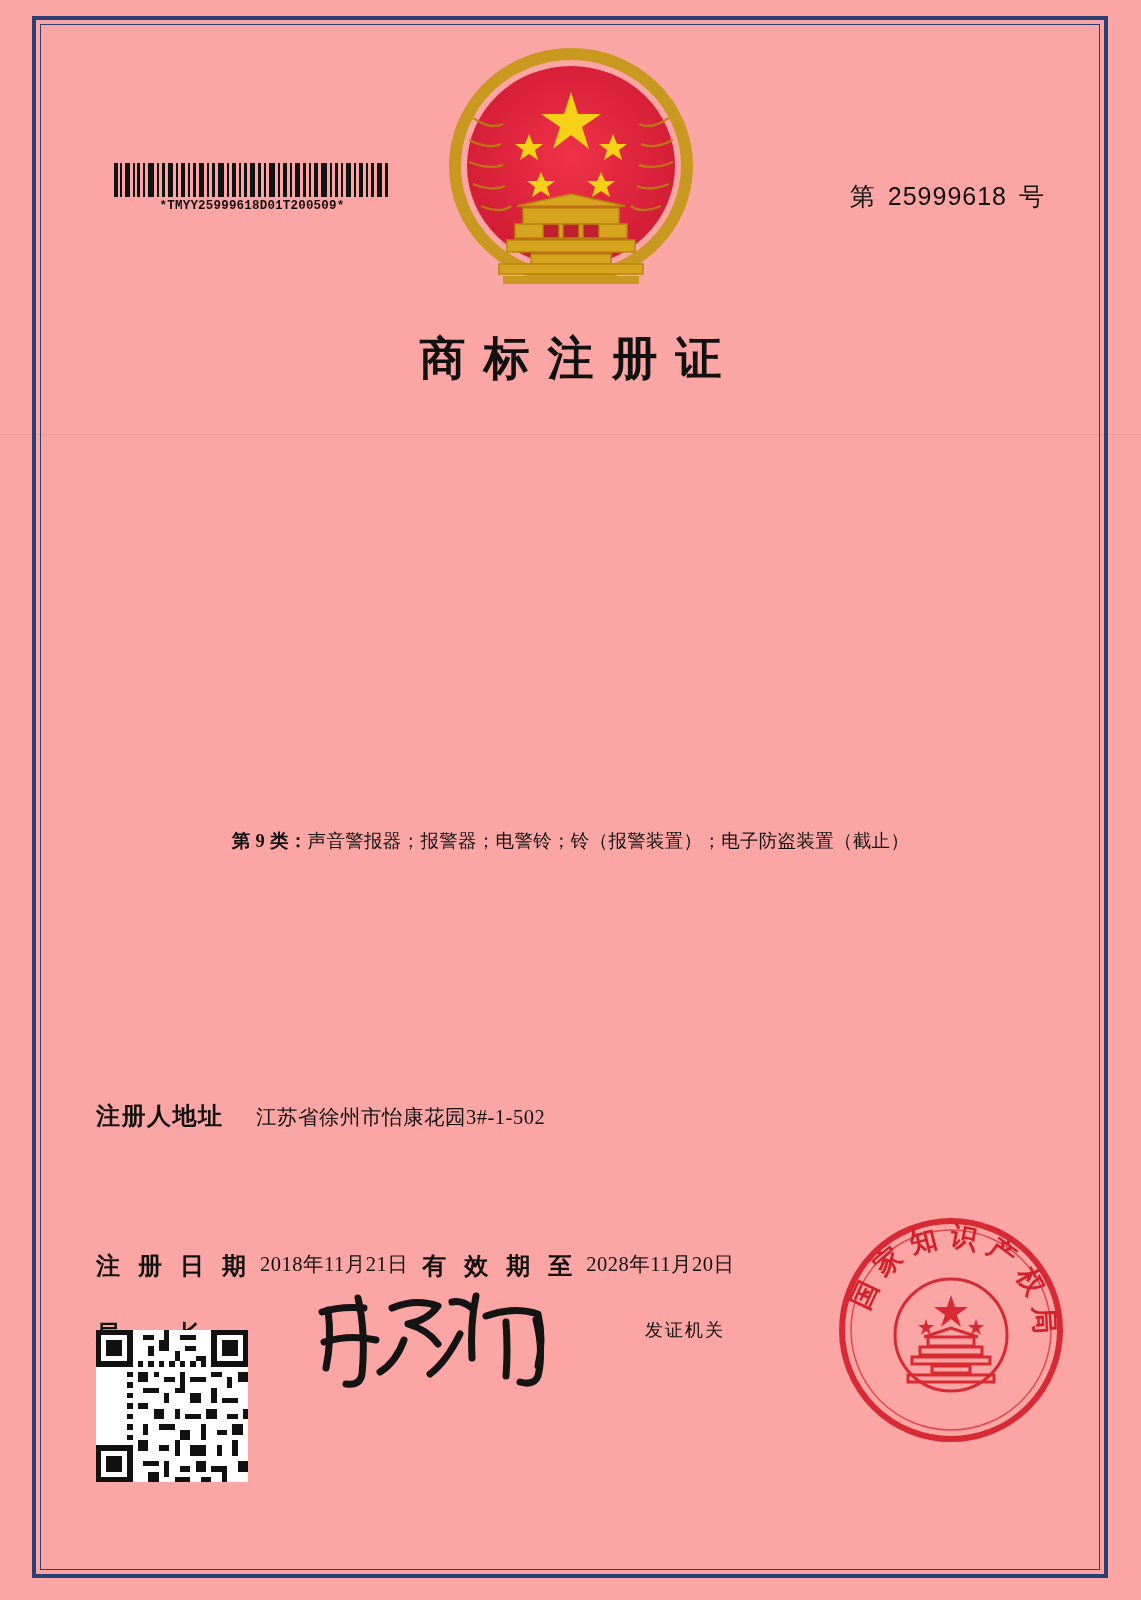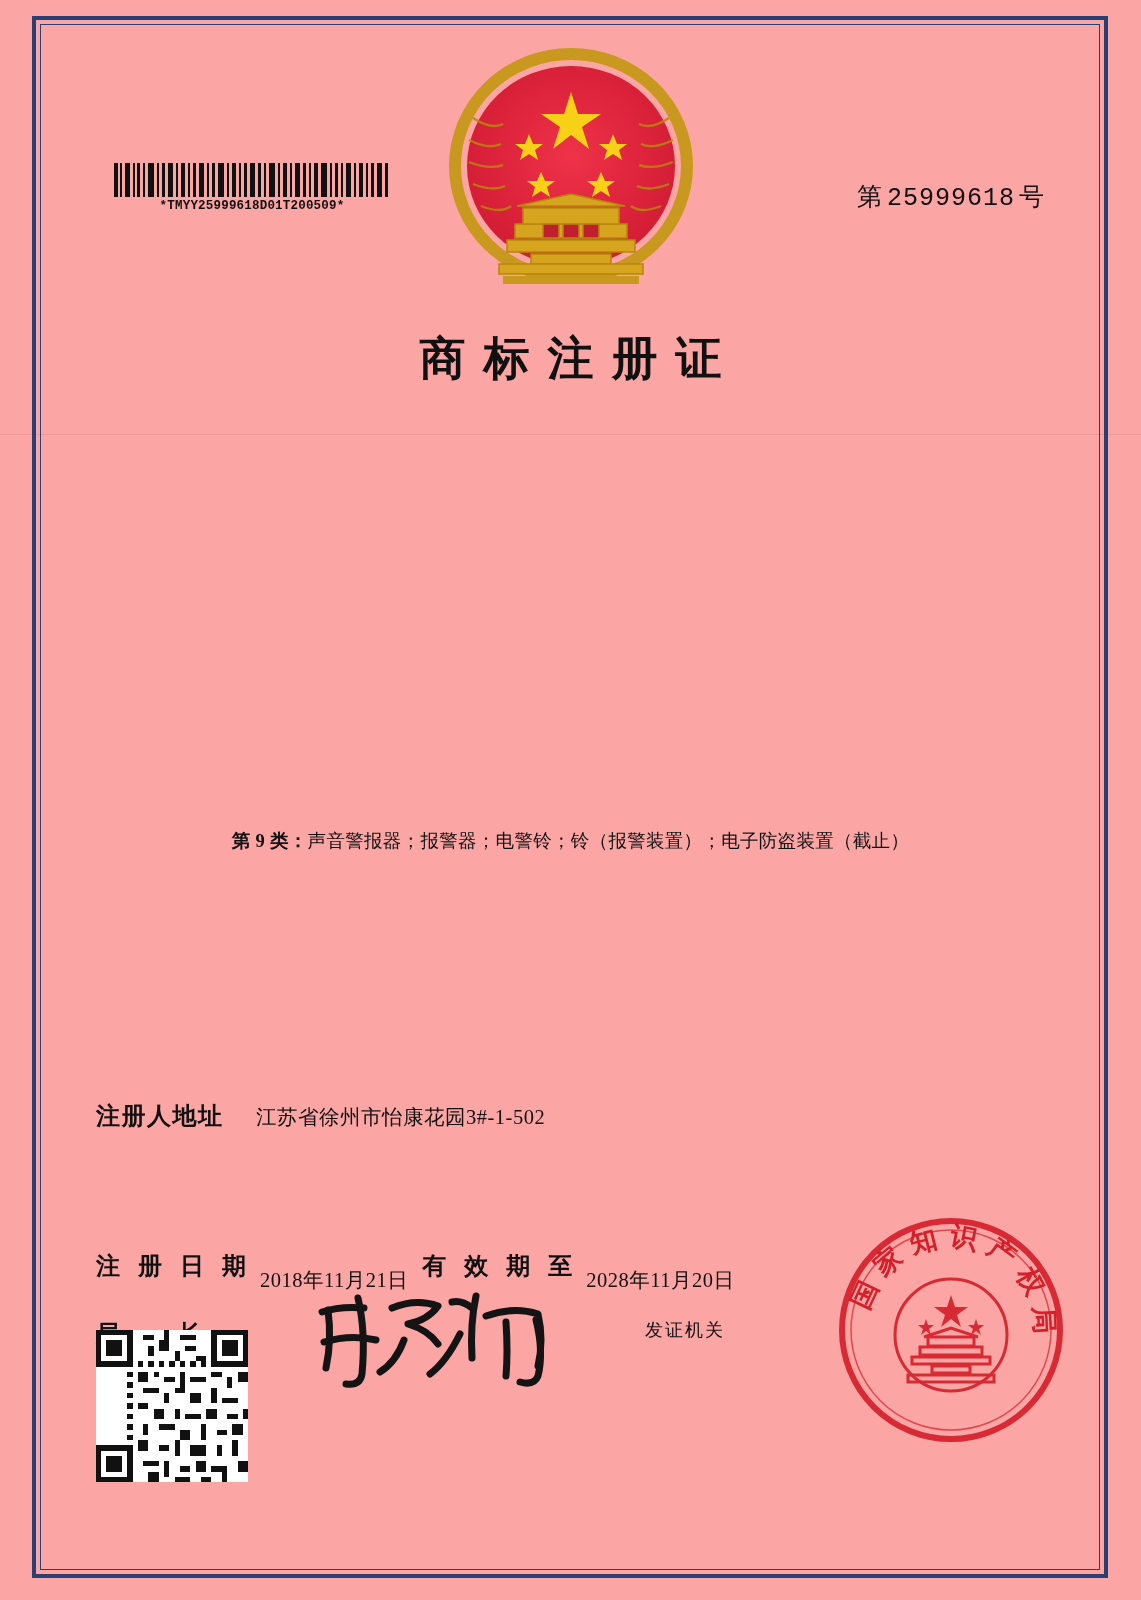--- a/index.html
+++ b/index.html
@@ -67,22 +67,22 @@
     position: absolute;
     right: 96px;
     top: 180px;
     font-size: 25px;
     letter-spacing: 1px;
     color: #111;
     white-space: nowrap;
     font-family: "Liberation Serif", serif;
   }
   .serial .num {
-    font-family: Liberation Mono, monospace;
-    margin: 0 4px;
+    font-family: Liberation Sans, sans-serif;
+    margin: 0 12px;
     letter-spacing: 1px;
   }
 
   
   .emblem {
     position: absolute;
     left: 50%;
     top: 48px;
     transform: translateX(-50%);
     width: 248px;
@@ -182,21 +182,21 @@
     align-items: flex-start;
     white-space: nowrap;
   }
   .dates .lbl {
     font-weight: bold;
     font-size: 24px;
     letter-spacing: 6px;
   }
   .dates .val {
     font-size: 20.5px;
-    margin: 16px 14px 0 8px;
+    margin: 0 14px 0 8px;
     letter-spacing: 0.5px;
   }
 
   .director-row {
     top: 1318px;
     display: flex;
     align-items: baseline;
   }
   .director-row .lbl {
     font-weight: bold;

